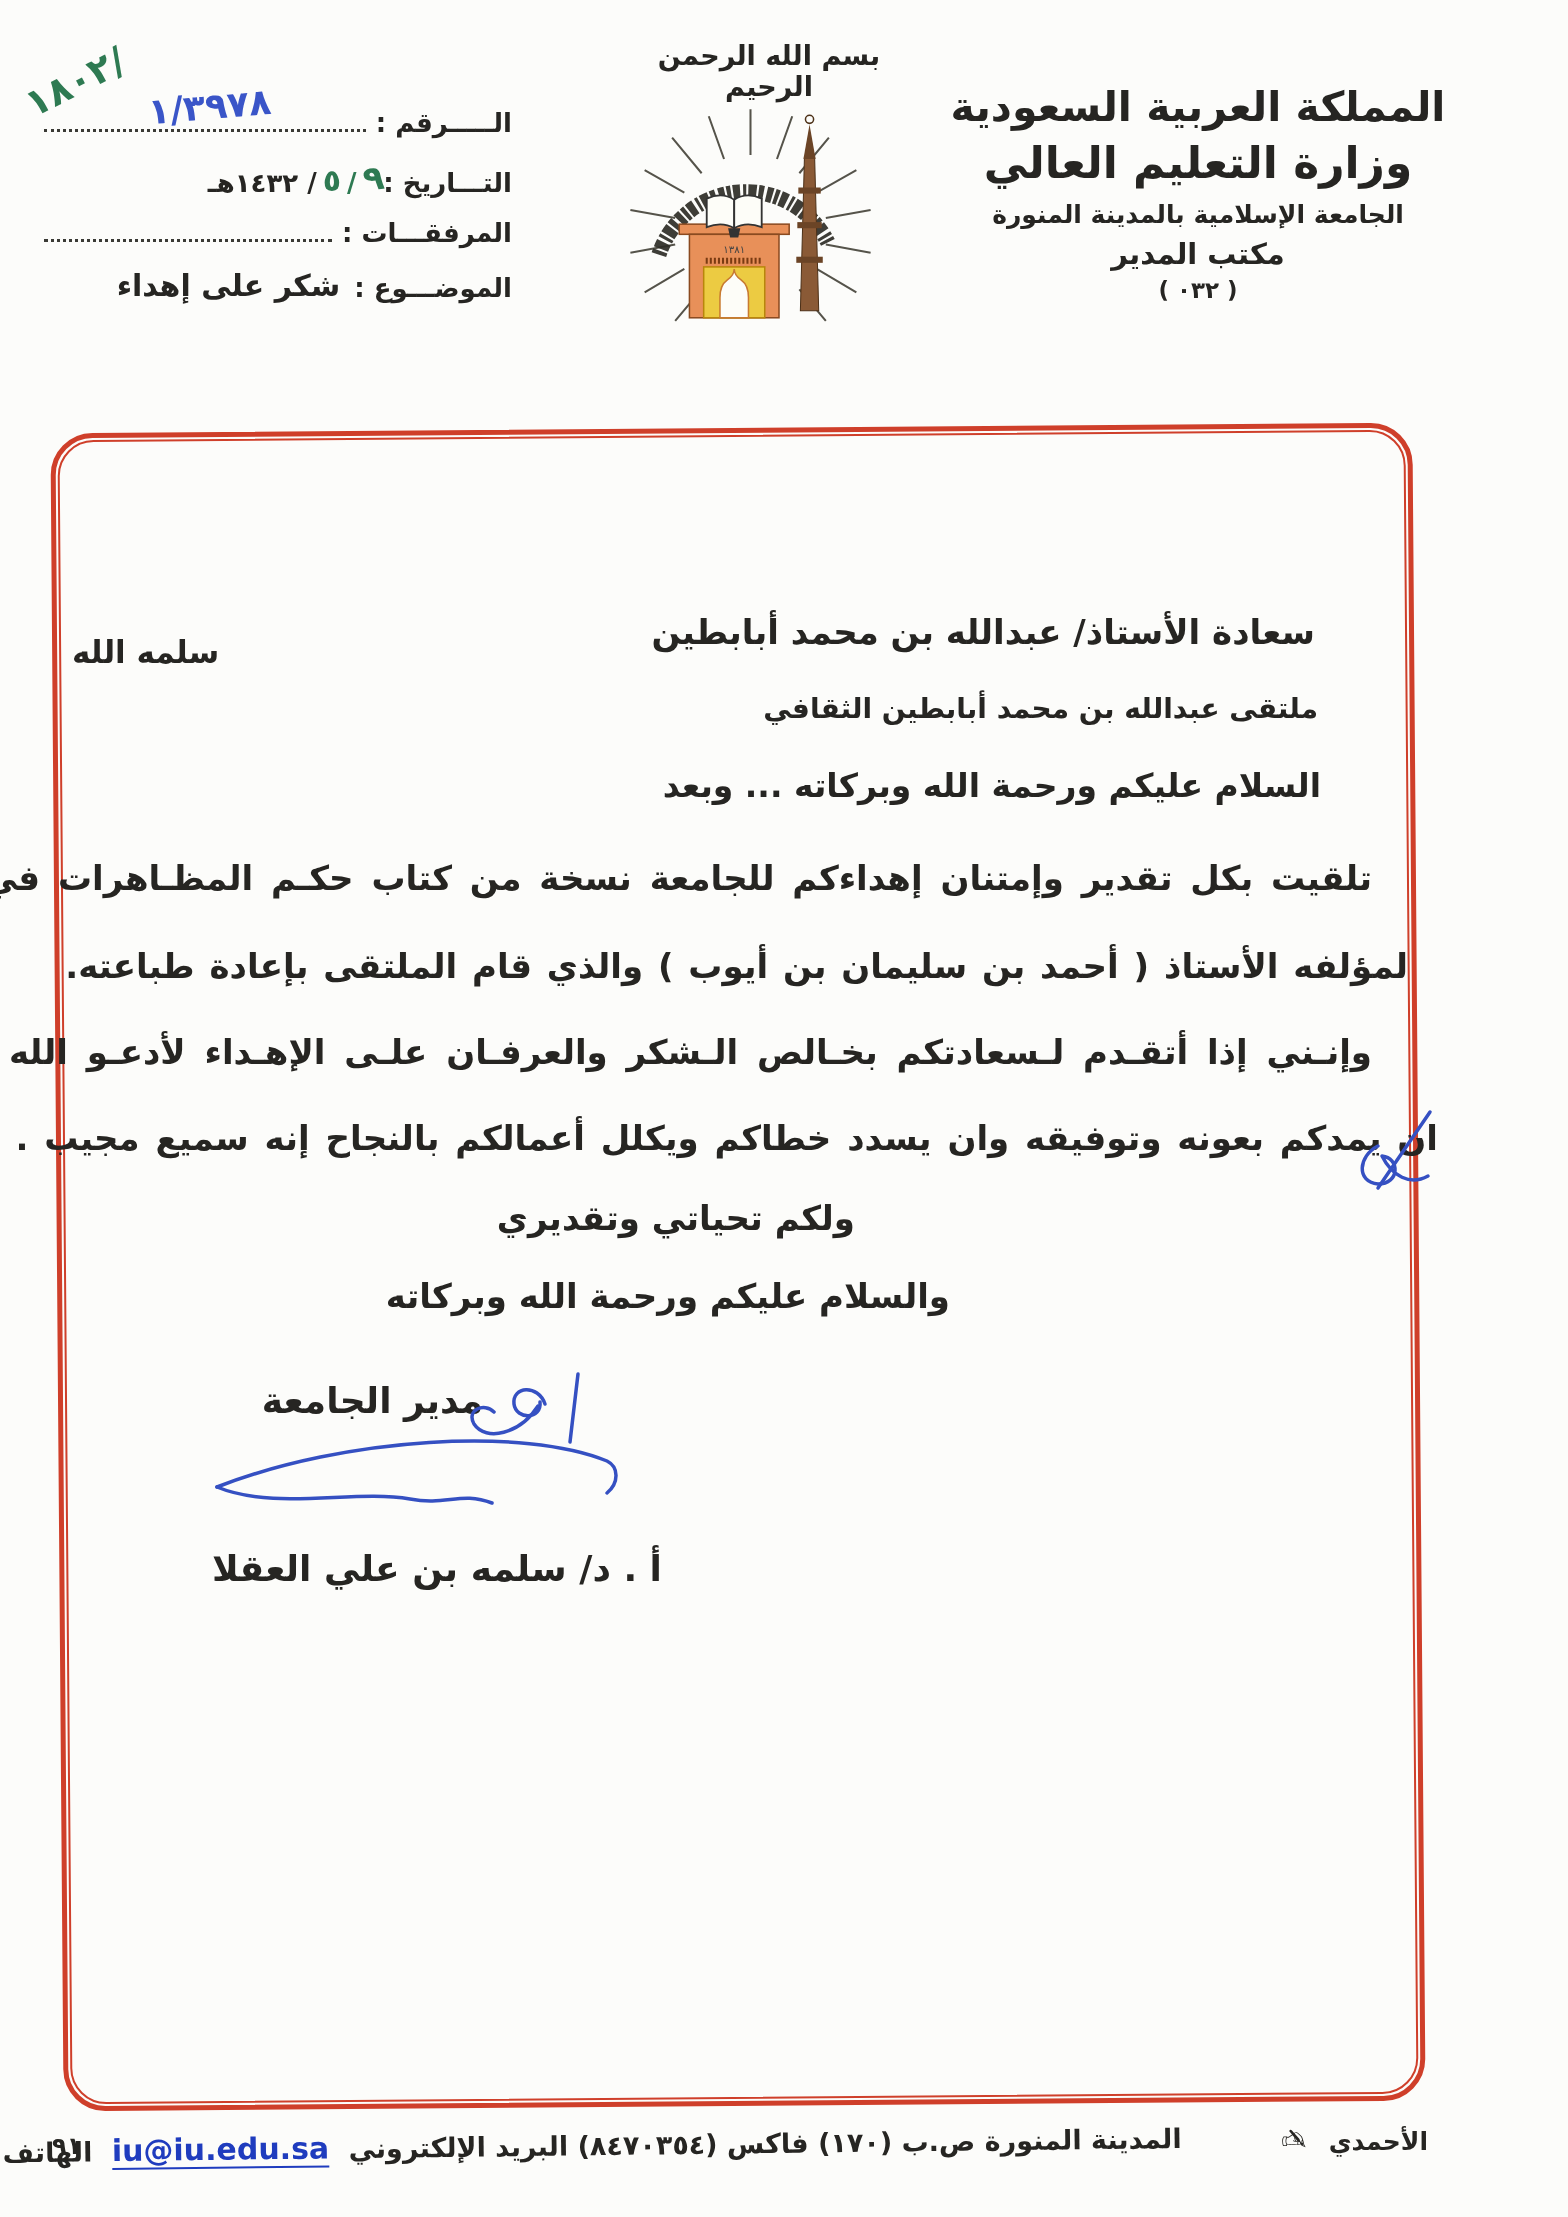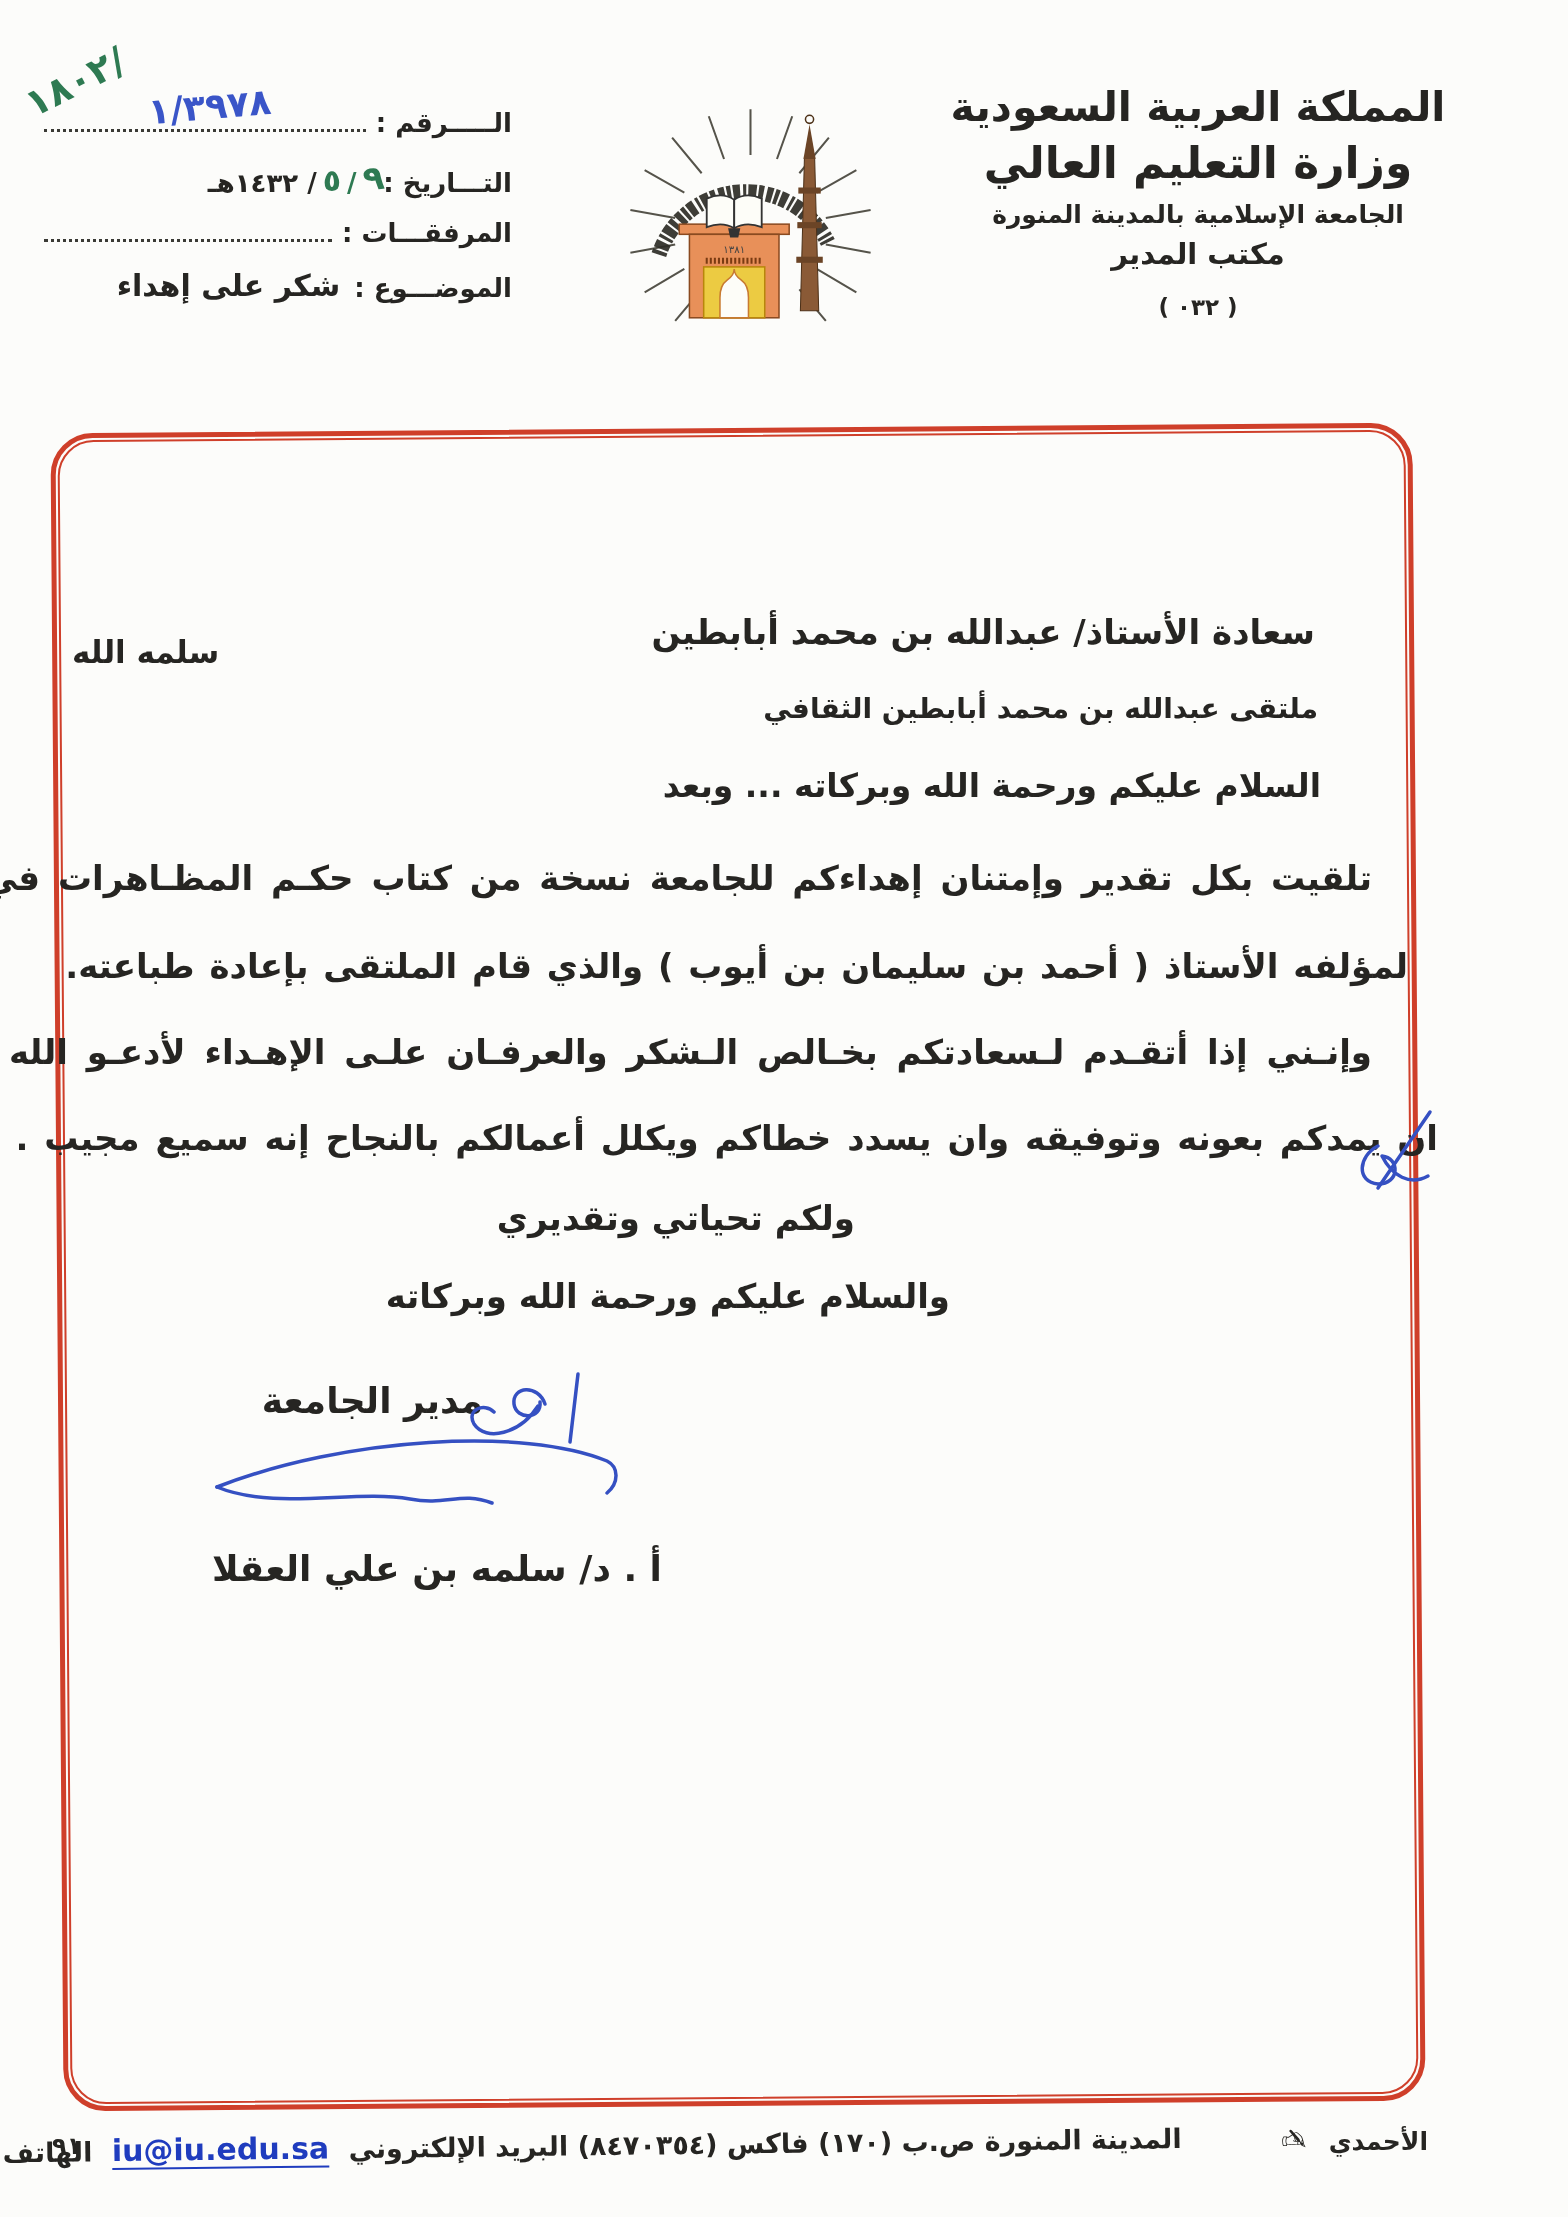--- a/index.html
+++ b/index.html
@@ -10,21 +10,21 @@
   }
   .abs{position:absolute;}
 
   
   .bismillah{left:614px;top:40px;width:310px;text-align:center;font-size:27px;font-weight:bold;letter-spacing:1px;}
   .letterhead{left:948px;top:84px;width:500px;text-align:center;direction:rtl;}
   .lh-country{font-size:41px;font-weight:bold;line-height:1.15;letter-spacing:1px;}
   .lh-ministry{font-size:44px;font-weight:bold;margin-top:6px;letter-spacing:2px;}
   .lh-university{font-size:25px;font-weight:bold;margin-top:12px;}
   .lh-office{font-size:29px;font-weight:bold;margin-top:8px;}
-  .lh-code{font-size:23px;font-weight:bold;margin-top:23px;}
+  .lh-code{font-size:23px;font-weight:bold;margin-top:6px;}
 
   
   .fields{left:40px;top:108px;width:472px;direction:rtl;font-size:26px;font-weight:bold;}
   .frow{display:flex;align-items:flex-end;margin-bottom:20px;}
   .flabel{white-space:nowrap;}
   .dots{flex:1;border-bottom:3px dotted #3a3a35;margin:0 10px 6px 4px;height:1px;}
   .fval{margin-right:14px;}
   .hw{font-weight:bold;white-space:nowrap;}
   .hw-blue{color:#3a55c8;}
   .hw-green{color:#2e7a52;}
@@ -65,20 +65,21 @@
     font-size:30px;font-weight:bold;margin:0 10px;}
   .press{right:140px;top:2122px;direction:rtl;font-size:25px;font-weight:bold;white-space:nowrap;z-index:2;}
   .pen{display:inline-block;margin-right:14px;font-size:30px;transform:scaleX(-1);}
   .pagenum{left:52px;top:2132px;font-size:24px;font-weight:bold;}
 </style>
 </head>
 <body>
 
 <div class="page">
 
+  <div class="abs bismillah">بسم الله الرحمن الرحيم</div>
 
   <svg class="abs" style="left:608px;top:92px;" width="285" height="248" viewBox="0 0 280 240">
 
     <path d="M75 172 L36 195 M66 148 L22 156 M66 122 L22 114 M75 97 L36 75 M92 78 L63 43
              M114 64 L99 22 M140 60 L140 15 M166 64 L181 22 M188 78 L217 43 M205 97 L244 75
              M214 122 L258 114 M214 148 L258 156 M205 172 L244 195 M188 192 L214 223 M92 192 L66 223" stroke="#55534a" stroke-width="2" fill="none"></path>
 
     <path d="M50 158 A 90 90 0 0 1 216 146" stroke="#2e2c26" stroke-width="15" fill="none" stroke-dasharray="4 2 7 3 3 2 8 2 5 3 6 2" opacity="0.92"></path>
 
     <g>

